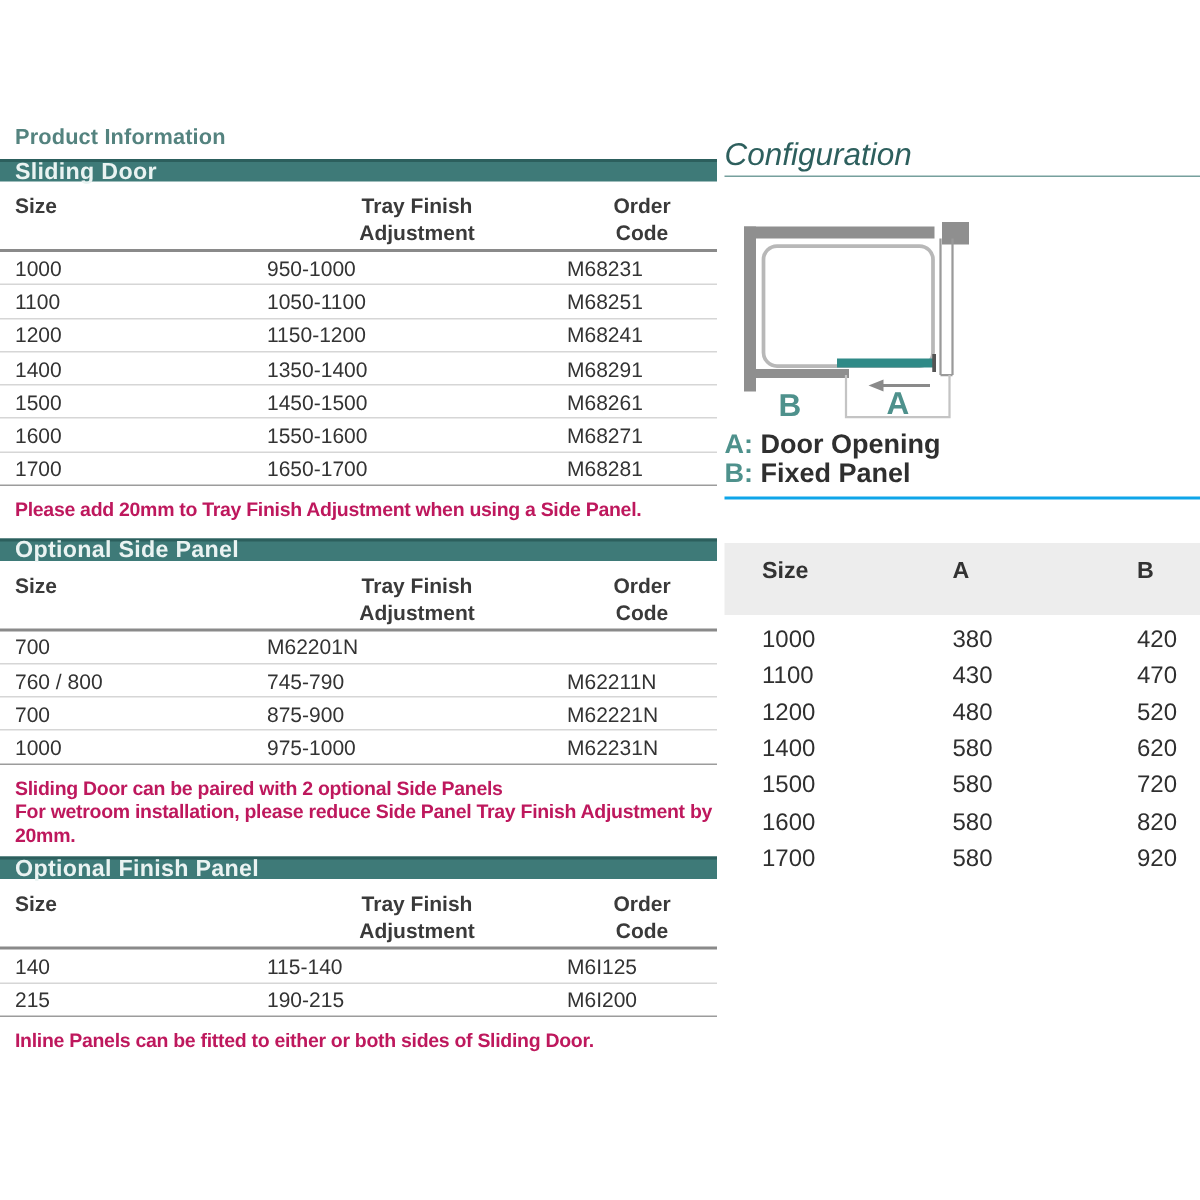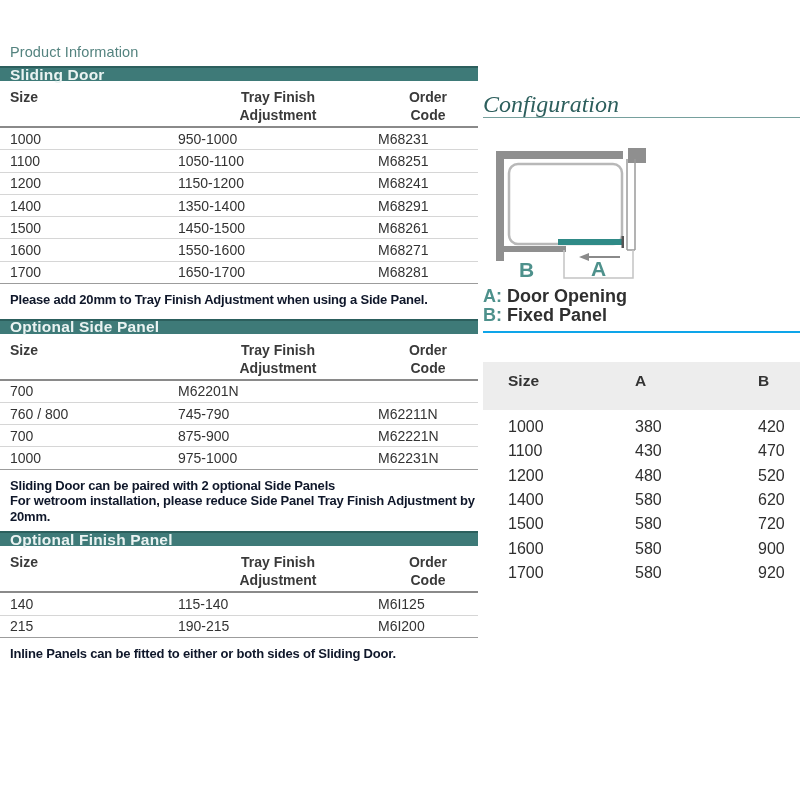--- a/index.html
+++ b/index.html
@@ -10,42 +10,42 @@
   }
   *{box-sizing:border-box;}
   html,body{margin:0;padding:0;}
   body{
     width:800px;height:800px;background:#ffffff;overflow:hidden;position:relative;
     font-family:"Liberation Sans",sans-serif;color:var(--text-dark);
     -webkit-font-smoothing:antialiased;
   }
   
   .left-col{position:absolute;left:0;top:0;width:478px;}
-  .page-title{margin:44px 0 6px 10px;font-size:14.5px;font-weight:normal;color:var(--heading-teal);letter-spacing:.1px;}
+  .page-title{margin:84px 0 6px 10px;font-size:14.5px;font-weight:bold;color:var(--heading-teal);letter-spacing:.1px;}
   .bar{
     height:15px;background:var(--teal-bar);border-top:2px solid var(--teal-bar-edge);
     color:#eaf3f2;font-size:15.5px;font-weight:bold;letter-spacing:.2px;
     display:flex;align-items:center;padding-left:10px;
   }
   .grid3{display:grid;grid-template-columns:168px 200px 1fr;padding-left:10px;}
   .thead{padding-top:7px;padding-bottom:2px;border-bottom:2px solid var(--header-line);
          font-size:14px;line-height:18px;font-weight:bold;color:#3a3a3a;}
   .thead i{font-style:normal;display:block;text-align:center;}
   .trow{height:22.3px;align-items:center;border-bottom:1px solid var(--row-line);
         font-size:14px;color:#333;}
   .rows .trow:last-child{border-bottom:1px solid #9c9c9c;}
-  .note{margin:8px 0 11px 10px;font-size:13px;line-height:15.5px;color:#0f172a;
+  .note{margin:8px 0 11px 10px;font-size:13px;line-height:15.5px;color:#be185d;
         letter-spacing:-.2px;font-weight:bold;}
   .note.tight{margin:8px 0 0 10px;}
   .note.tight2{margin:0 0 7px 10px;}
   
   .right-col{position:absolute;left:483px;top:0;width:317px;}
   .config-title{
-    margin-top:92px;font-family:Liberation Serif, serif;font-style:italic;
-    font-size:24px;line-height:24px;color:var(--config-teal);
+    margin-top:92px;font-family:Liberation Sans, sans-serif;font-style:italic;
+    font-size:21px;line-height:24px;color:var(--config-teal);
     padding-bottom:1px;border-bottom:1px solid #76a09d;
   }
   .diagram{display:block;margin-top:22px;}
   .legend{margin-top:2px;font-size:18px;line-height:19px;font-weight:bold;color:#2f2f2f;
           padding-bottom:6px;border-bottom:2px solid #0ea5e9;}
   .legend b{color:var(--teal-accent);font-weight:bold;}
   .size-table{margin-top:29px;}
   .gridR{display:grid;grid-template-columns:127px 123px 1fr;padding-left:25px;}
   .size-thead{height:48px;background:var(--table-header-bg);align-items:start;
               padding-top:10px;font-size:15.5px;font-weight:bold;color:#333;}
@@ -253,21 +253,21 @@
         <span>620</span>
       </div>
         <div class="size-row gridR">
         <span>1500</span>
         <span>580</span>
         <span>720</span>
       </div>
         <div class="size-row gridR">
         <span>1600</span>
         <span>580</span>
-        <span>900</span>
+        <span>820</span>
       </div>
         <div class="size-row gridR">
         <span>1700</span>
         <span>580</span>
         <span>920</span>
       </div>
       </div>
   </div>
 
 </div>

